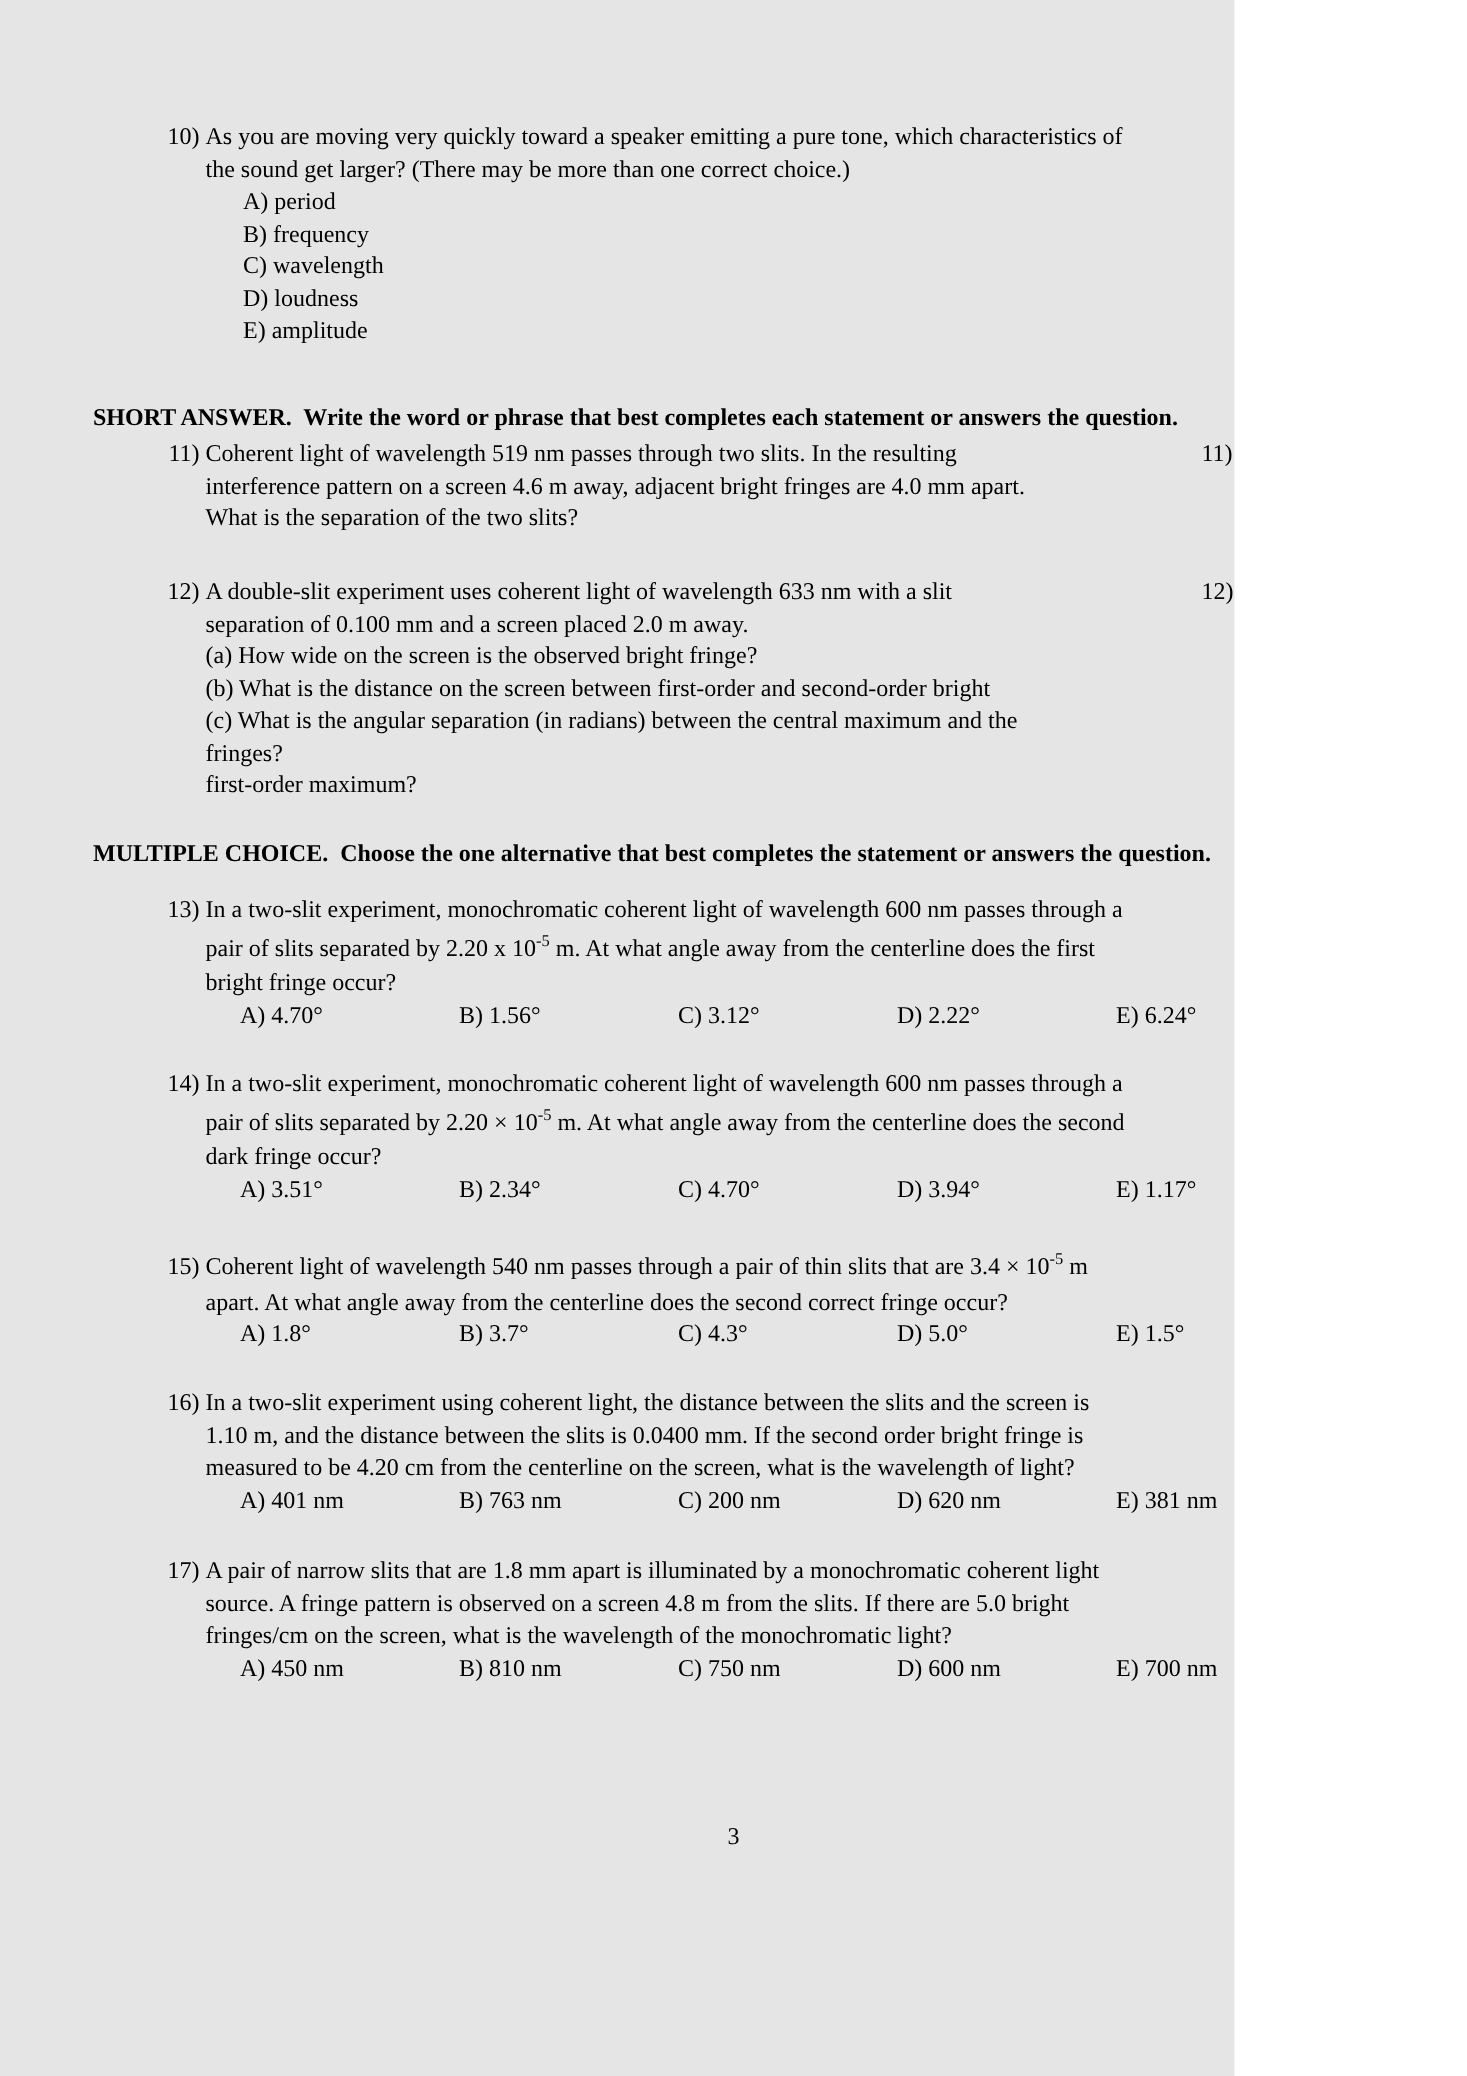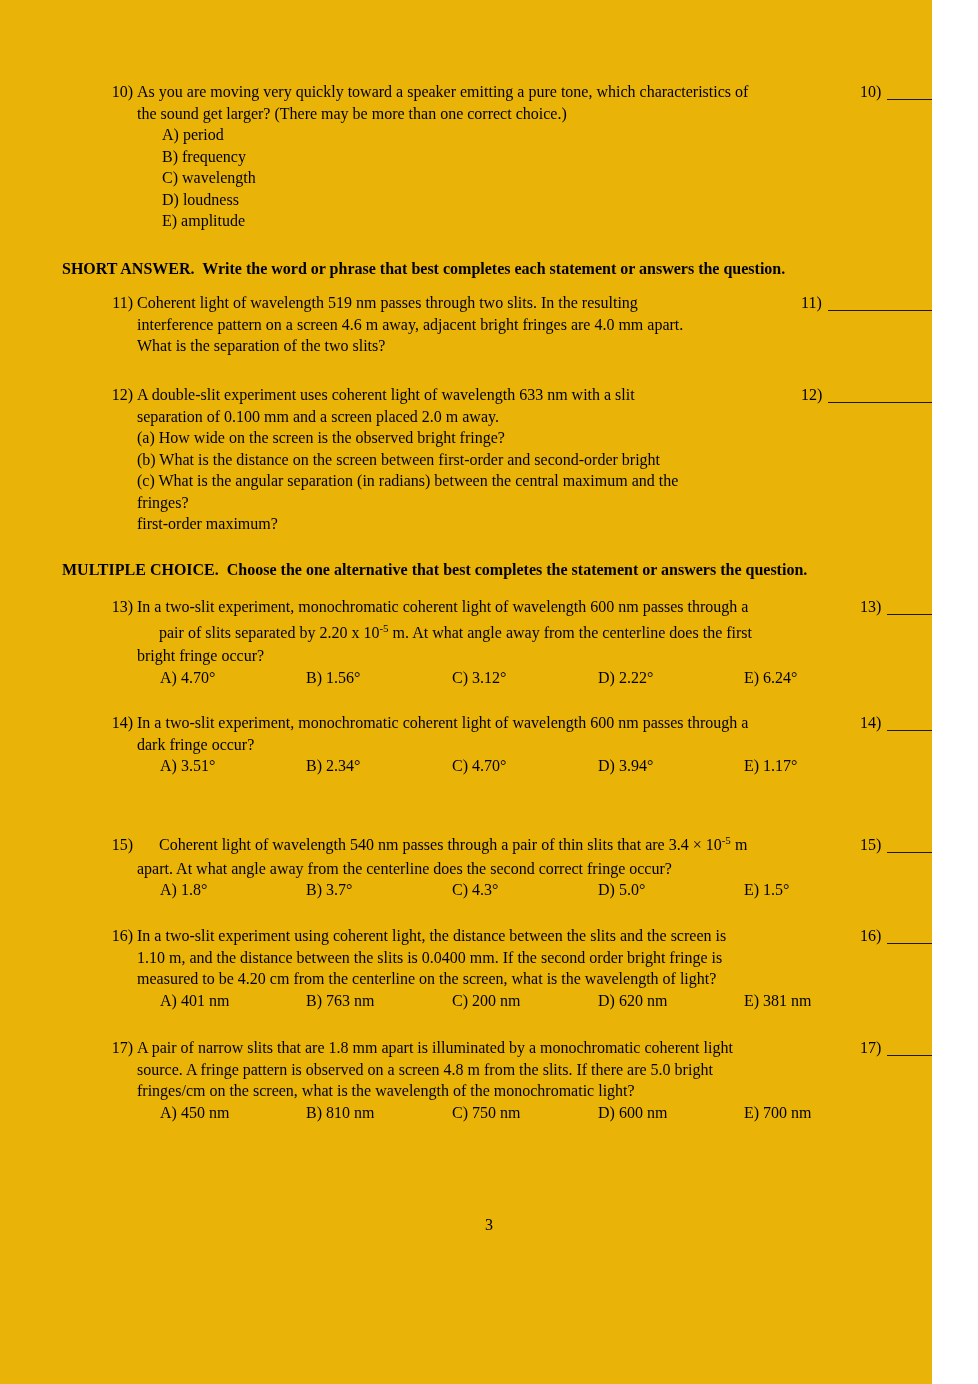--- a/index.html
+++ b/index.html
@@ -1,20 +1,20 @@
 <!DOCTYPE html>
 <html><head>
 <meta charset="utf-8">
 <style>
   html, body { margin: 0; padding: 0; background: #ffffff; }
   .page {
     position: relative;
-    width: 932px;
+    width: 823px;
     height: 1384px;
-    background: #eab308;
+    background: #e5e5e5;
     font-family: "Liberation Serif", "DejaVu Serif", serif;
     font-size: 16px;
     color: #000000;
     overflow: hidden;
   }
   .section-header {
     position: absolute;
     left: 62px;
     font-weight: bold;
     white-space: pre;
@@ -25,21 +25,21 @@
     position: absolute;
     left: 0; top: 0;
     width: 38px;
     text-align: right;
     line-height: 21.5px;
     white-space: pre;
   }
   .qtext { margin-left: 42px; }
   .qline { line-height: 21.5px; white-space: pre; }
   .qline.opt { margin-left: 25px; }
-  .qline.supline { margin-top: 4px; margin-bottom: 2px; margin-left: 22px; }
+  .qline.supline { margin-top: 4px; margin-bottom: 2px; }
   .supline sup { font-size: 11px; line-height: 0; }
   .choices-row { display: flex; margin-left: 23px; line-height: 21.5px; }
   .choice { width: 146px; white-space: pre; }
   .choice:last-child { width: auto; }
   .answer-slot {
     position: absolute;
     top: 0;
     display: flex;
     align-items: flex-end;
     gap: 6px;
@@ -80,21 +80,21 @@
       <div class="qline opt">C) wavelength</div>
       <div class="qline opt">D) loudness</div>
       <div class="qline opt">E) amplitude</div>
     </div>
     <div class="answer-slot mc">
       <span class="answer-num">10)</span>
       <span class="answer-blank"></span>
     </div>
   </div>
 
-  <div class="section-header" style="top:258px">SHORT ANSWER.  Write the word or phrase that best completes each statement or answers the question.</div>
+  <div class="section-header" style="top:268px">SHORT ANSWER.  Write the word or phrase that best completes each statement or answers the question.</div>
 
   <div class="question" style="top:292px">
     <div class="qnum">11)</div>
     <div class="qtext">
       <div class="qline">Coherent light of wavelength 519 nm passes through two slits. In the resulting</div>
       <div class="qline">interference pattern on a screen 4.6 m away, adjacent bright fringes are 4.0 mm apart.</div>
       <div class="qline">What is the separation of the two slits?</div>
     </div>
     <div class="answer-slot sa">
       <span class="answer-num">11)</span>
@@ -138,20 +138,21 @@
     <div class="answer-slot mc">
       <span class="answer-num">13)</span>
       <span class="answer-blank"></span>
     </div>
   </div>
 
   <div class="question" style="top:712px">
     <div class="qnum">14)</div>
     <div class="qtext">
       <div class="qline">In a two-slit experiment, monochromatic coherent light of wavelength 600 nm passes through a</div>
+      <div class="qline supline"><span>pair of slits separated by 2.20 × 10</span><sup>-5</sup><span> m. At what angle away from the centerline does the second</span></div>
       <div class="qline">dark fringe occur?</div>
       <div class="choices-row">
         <span class="choice">A) 3.51°</span>
         <span class="choice">B) 2.34°</span>
         <span class="choice">C) 4.70°</span>
         <span class="choice">D) 3.94°</span>
         <span class="choice">E) 1.17°</span>
       </div>
     </div>
     <div class="answer-slot mc">

